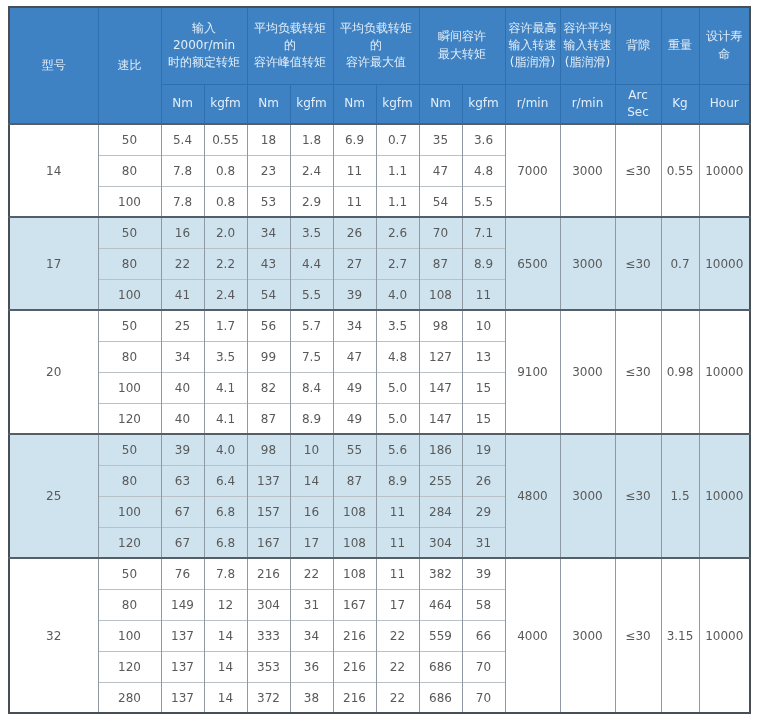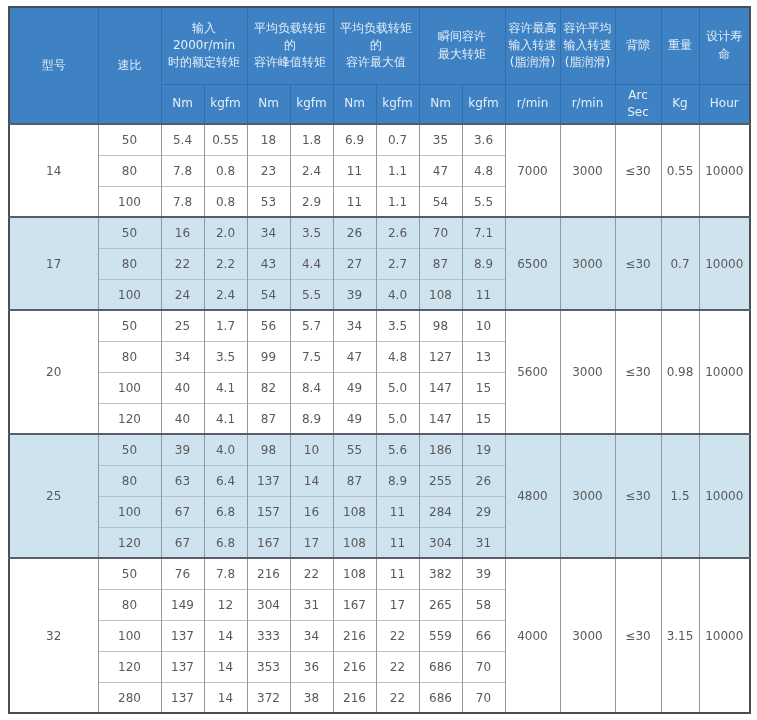--- a/index.html
+++ b/index.html
@@ -178,41 +178,41 @@
           <td class="shaded">2.2</td>
           <td class="shaded">43</td>
           <td class="shaded">4.4</td>
           <td class="shaded">27</td>
           <td class="shaded">2.7</td>
           <td class="shaded">87</td>
           <td class="shaded">8.9</td>
         </tr>
         <tr>
           <td class="shaded">100</td>
-          <td class="shaded">24</td>
+          <td class="shaded">41</td>
           <td class="shaded">2.4</td>
           <td class="shaded">54</td>
           <td class="shaded">5.5</td>
           <td class="shaded">39</td>
           <td class="shaded">4.0</td>
           <td class="shaded">108</td>
           <td class="shaded">11</td>
         </tr>
         <tr class="group-start">
           <td rowspan="4">20</td>
           <td>50</td>
           <td>25</td>
           <td>1.7</td>
           <td>56</td>
           <td>5.7</td>
           <td>34</td>
           <td>3.5</td>
           <td>98</td>
           <td>10</td>
-          <td rowspan="4">5600</td>
+          <td rowspan="4">9100</td>
           <td rowspan="4">3000</td>
           <td rowspan="4">≤30</td>
           <td rowspan="4">0.98</td>
           <td rowspan="4">10000</td>
         </tr>
         <tr>
           <td>80</td>
           <td>34</td>
           <td>3.5</td>
           <td>99</td>
@@ -312,21 +312,21 @@
           <td rowspan="5">10000</td>
         </tr>
         <tr>
           <td>80</td>
           <td>149</td>
           <td>12</td>
           <td>304</td>
           <td>31</td>
           <td>167</td>
           <td>17</td>
-          <td>265</td>
+          <td>464</td>
           <td>58</td>
         </tr>
         <tr>
           <td>100</td>
           <td>137</td>
           <td>14</td>
           <td>333</td>
           <td>34</td>
           <td>216</td>
           <td>22</td>

